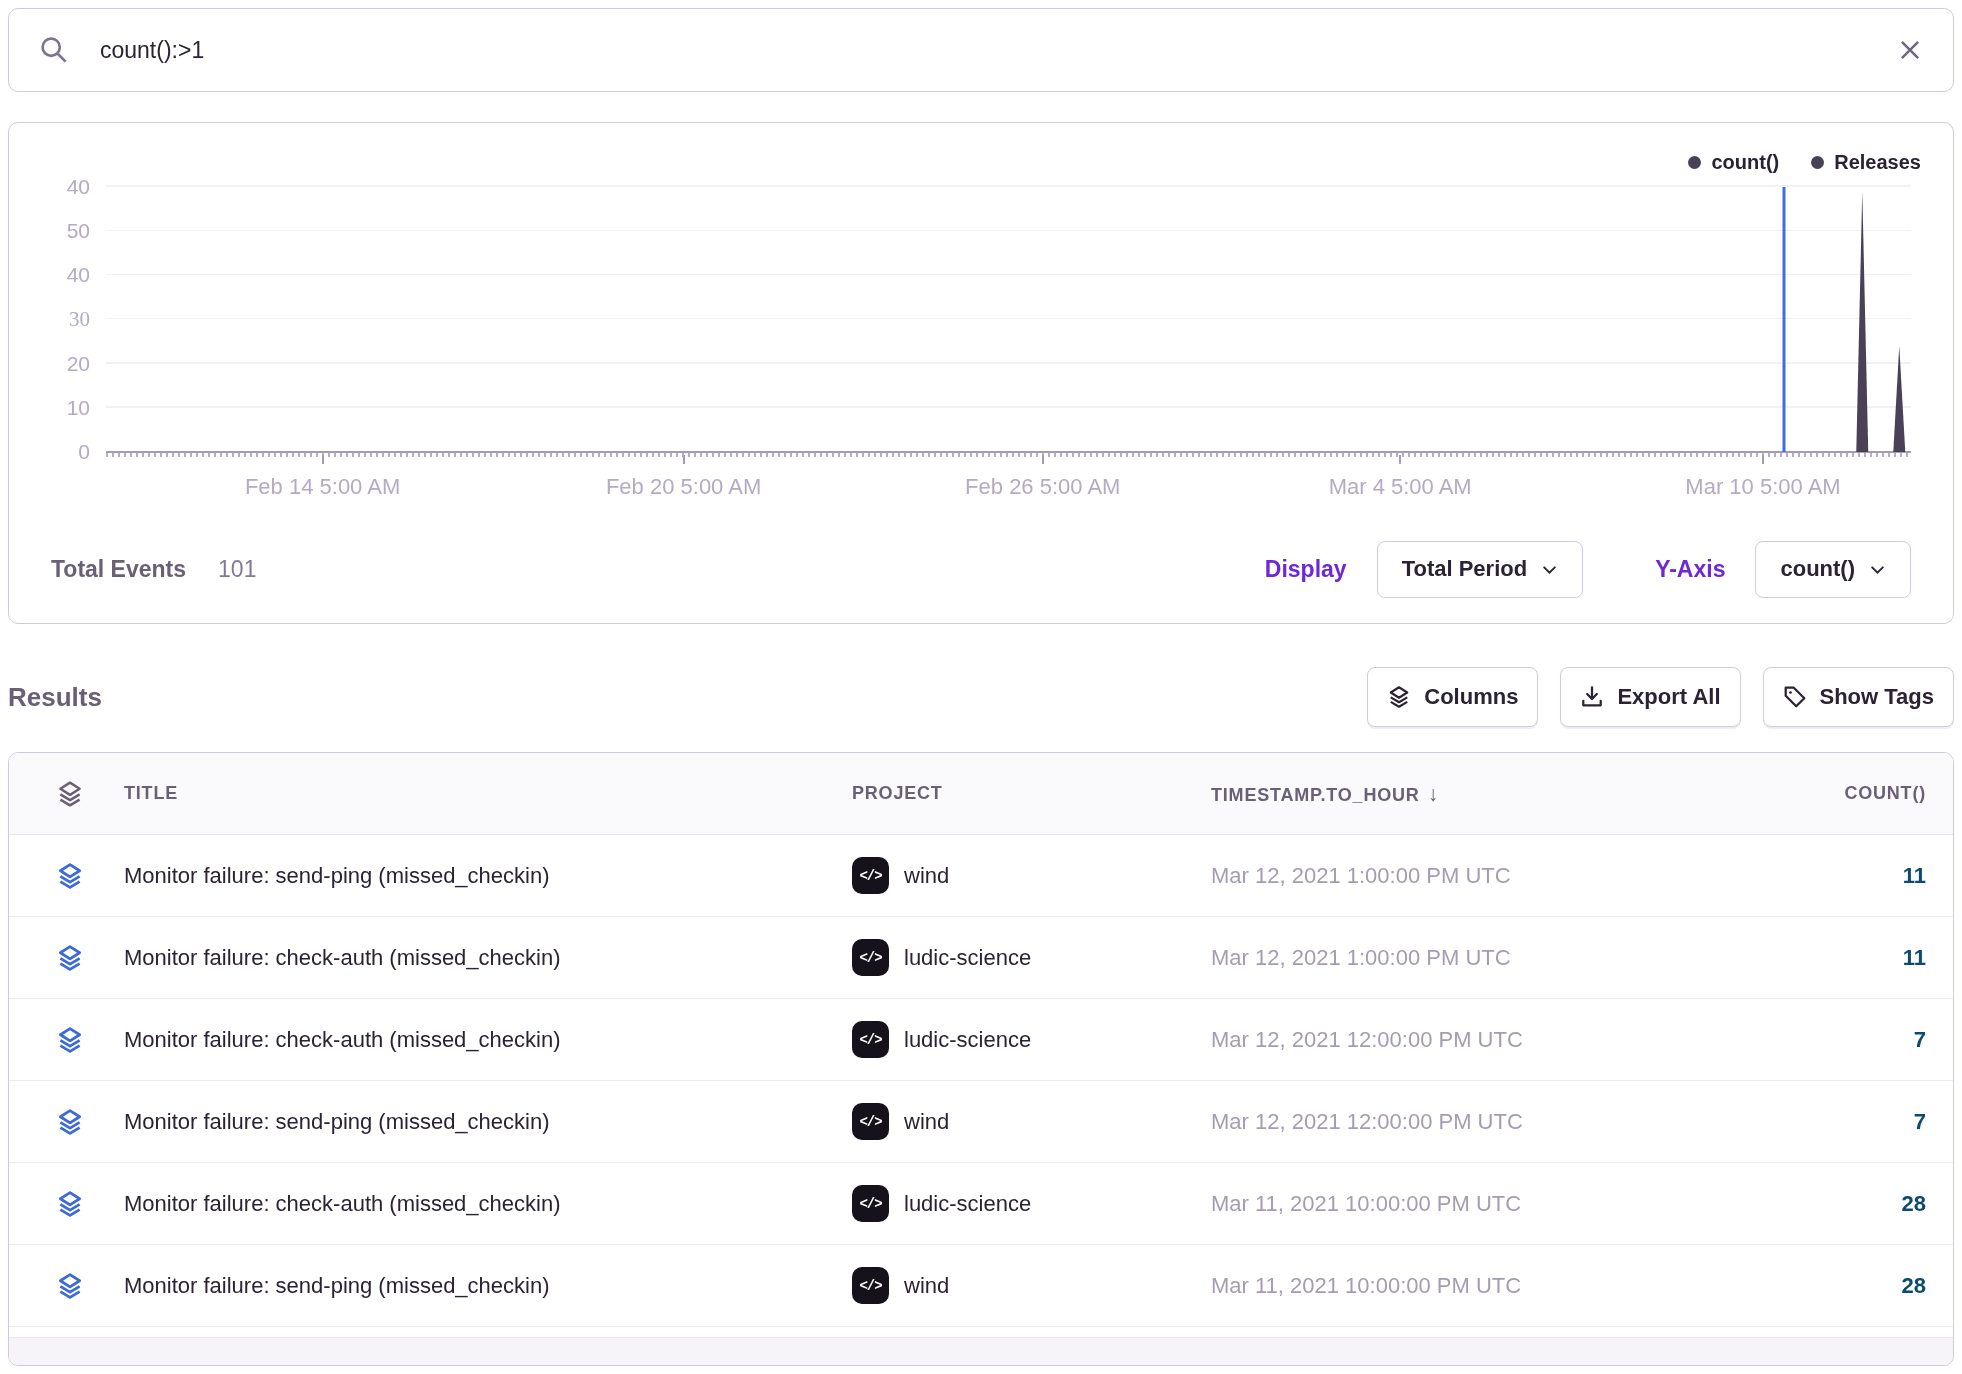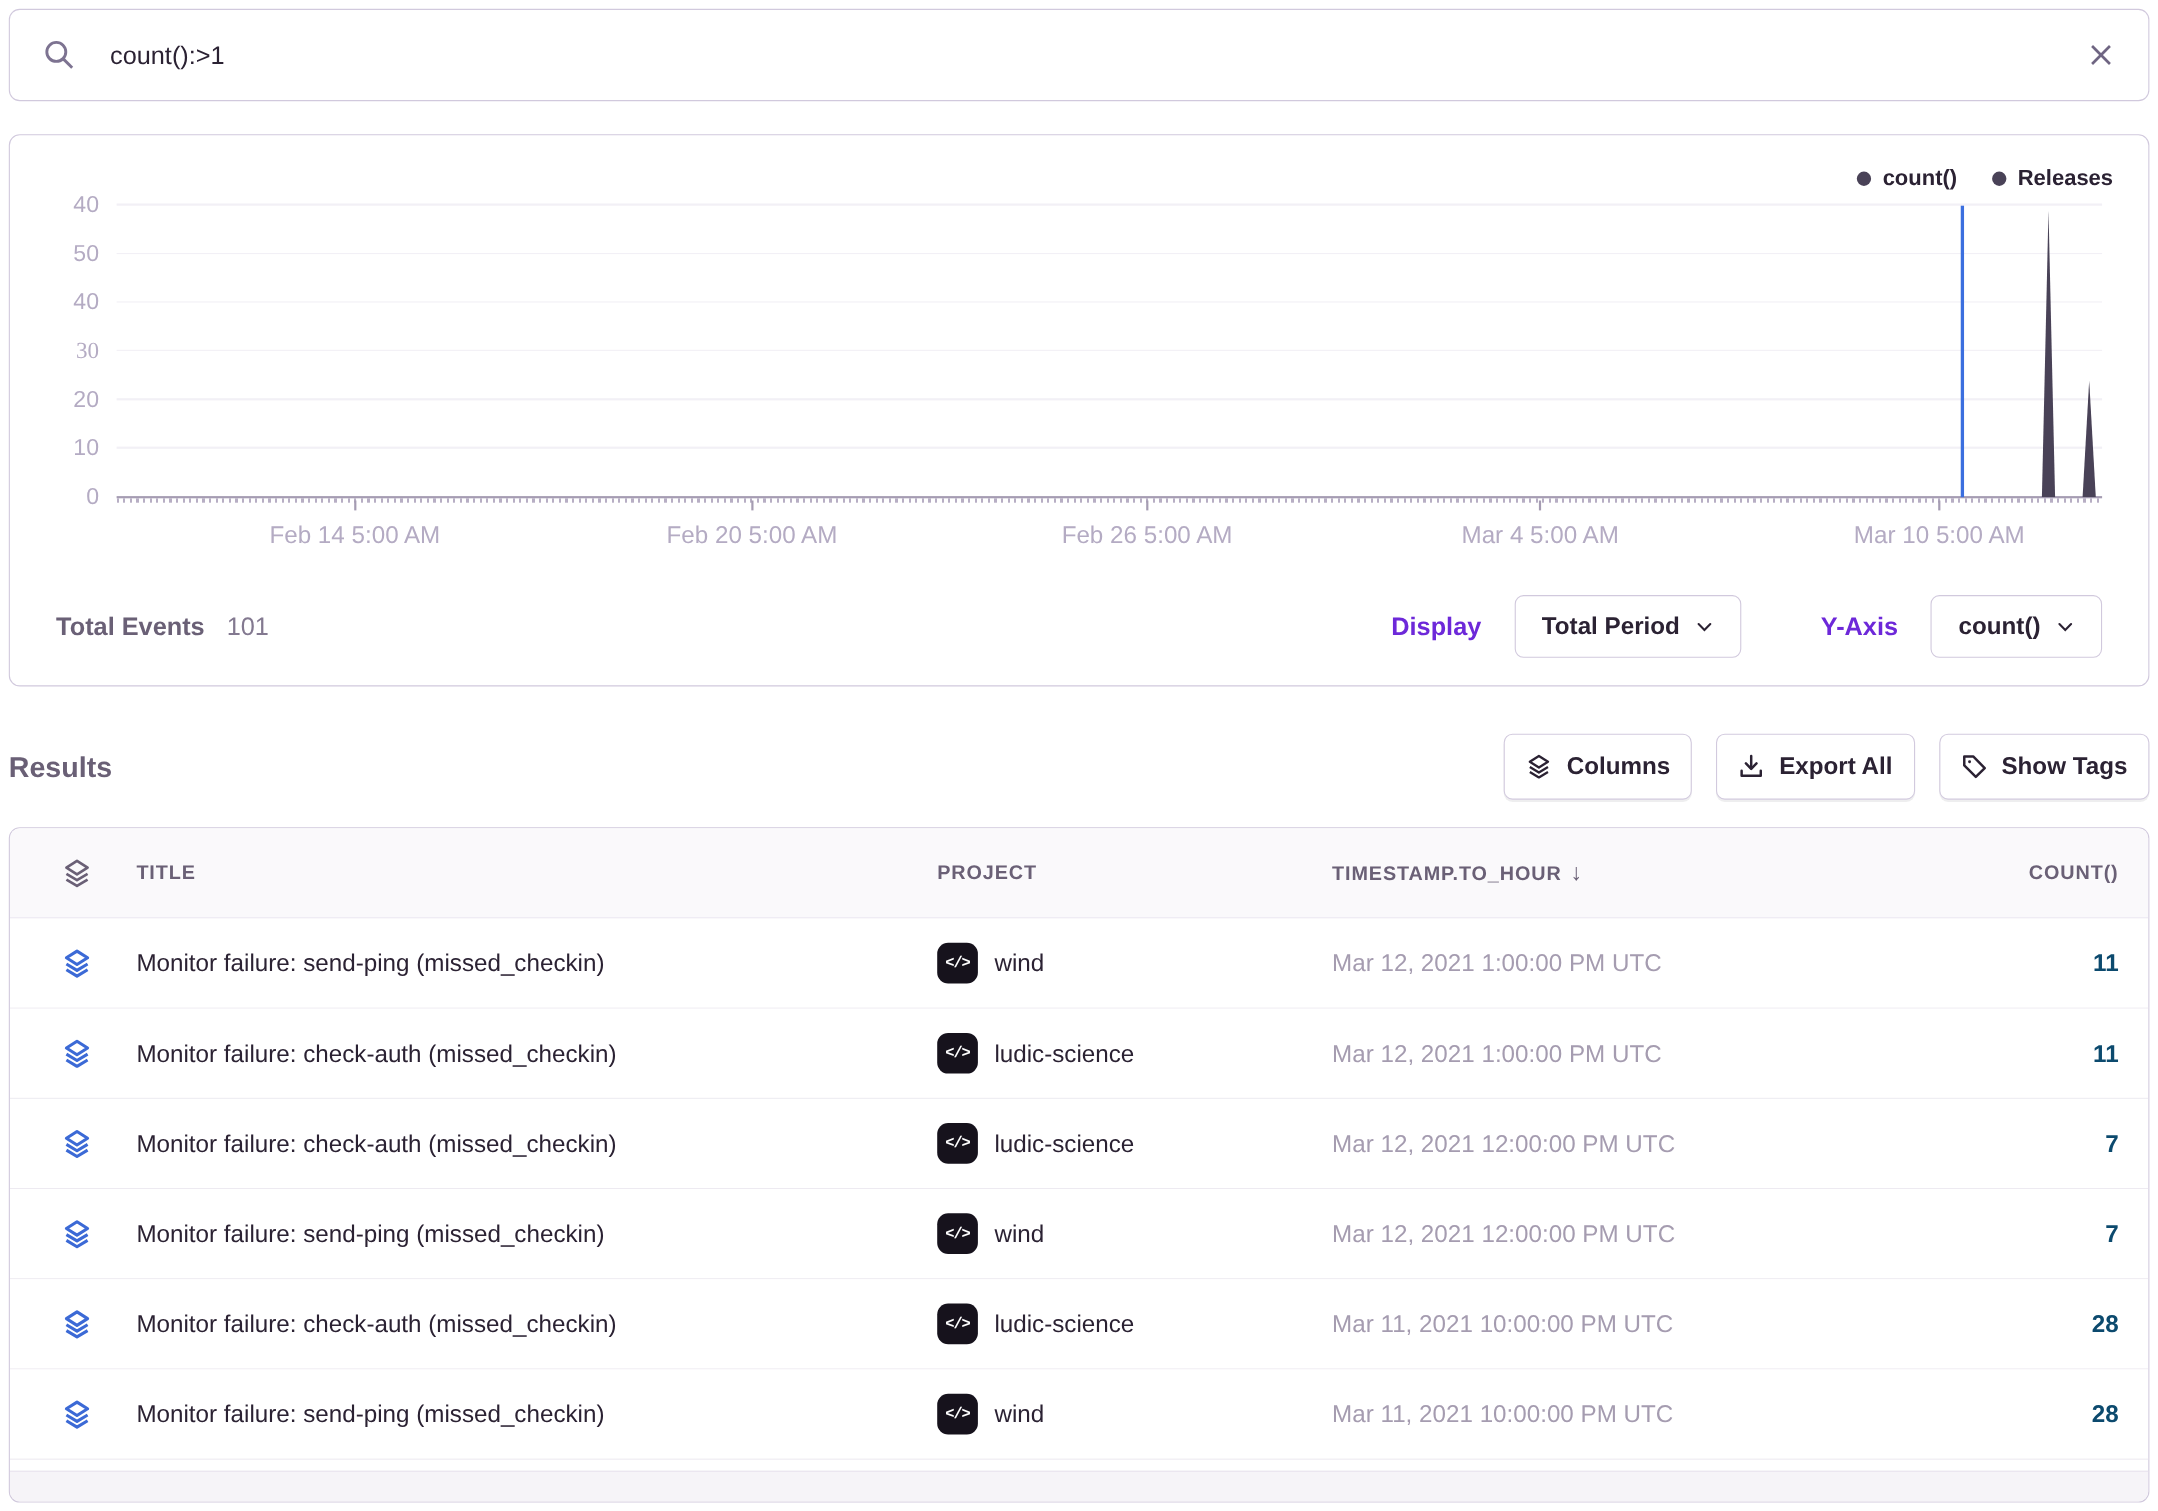--- a/index.html
+++ b/index.html
@@ -29,21 +29,21 @@
   .axis-minor { position:absolute; left:0; right:0; bottom:-5px; height:4px;
     background:repeating-linear-gradient(90deg,#b7aec4 0 2px, transparent 2px 6px); }
   .x-tick { position:absolute; bottom:-12px; width:2px; height:9px; background:#a59cb2; transform:translateX(-50%); }
   .x-label { position:absolute; top:calc(100% + 22px); transform:translateX(-50%);
     font-size:22px; color:#b4abc3; white-space:nowrap; }
   .release-line { position:absolute; bottom:0; height:265px; width:3px; background:#3b6fdf; transform:translateX(-50%); }
   .spikes-svg { position:absolute; left:0; top:0; width:100%; height:100%; }
 
   .chart-footer { position:absolute; left:0; right:0; bottom:0; height:108px;
     display:flex; align-items:center; justify-content:space-between; padding:0 42px; }
-  .total-events { display:flex; align-items:center; gap:20px; }
+  .total-events { display:flex; align-items:center; gap:32px; }
   .total-events .lbl { font-size:23px; font-weight:bold; color:#6a6076; }
   .total-events .val { font-size:23px; color:#837990; }
   .footer-controls { display:flex; align-items:center; gap:30px; }
   .ctrl-label { font-size:23px; font-weight:bold; color:#6d28d9; }
   .dropdown-btn { display:flex; align-items:center; gap:14px; height:57px; padding:0 24px;
     background:#fff; border:1.5px solid #d1c9dd; border-radius:8px; cursor:pointer;
     font-family:"Liberation Sans", sans-serif; font-size:22px; font-weight:600; color:#2b2233; }
   .gap-lg { width:12px; }
 
   

